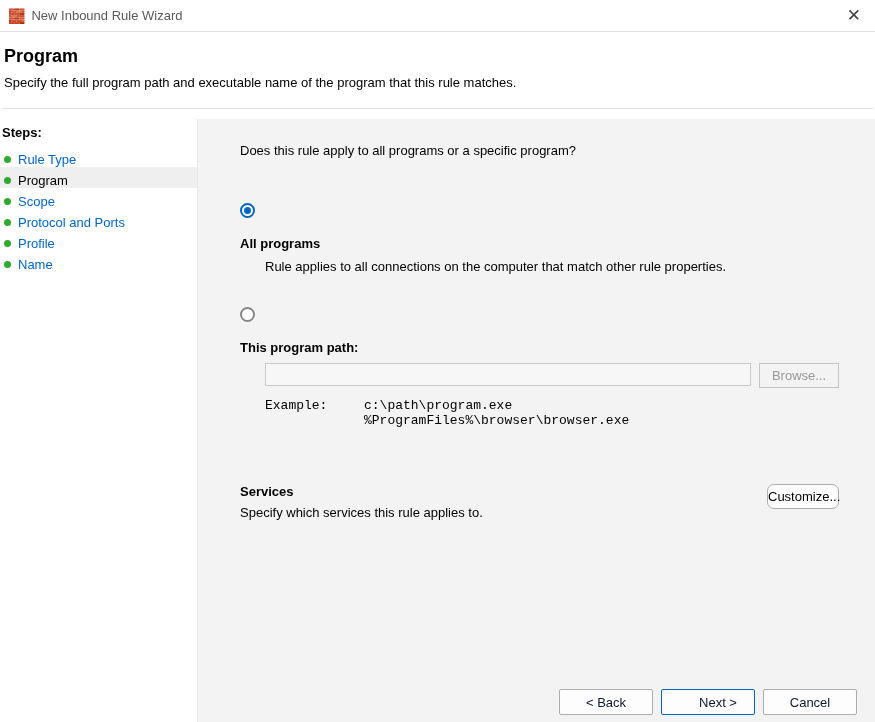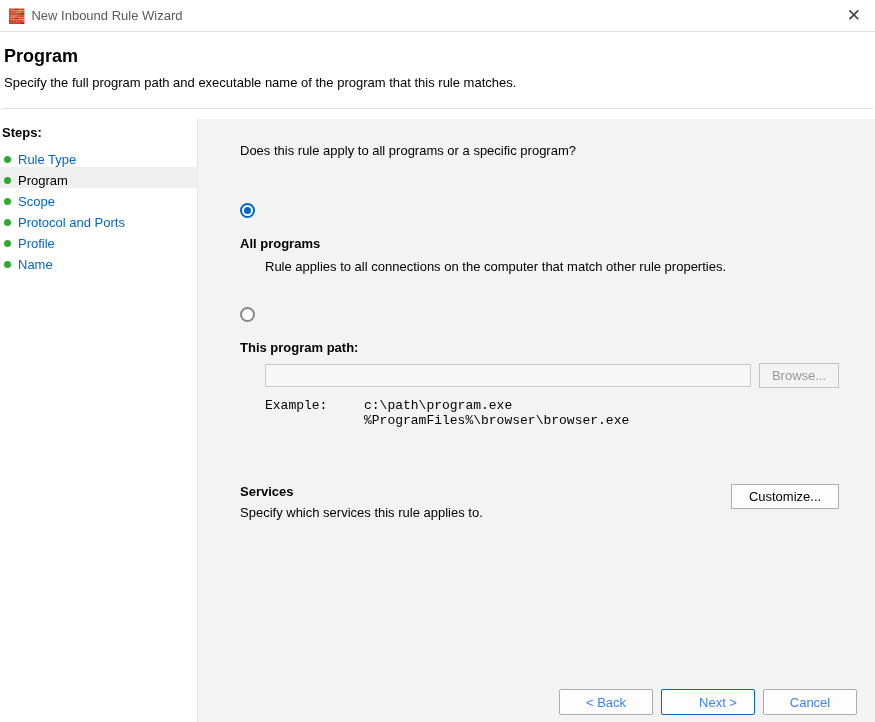--- a/index.html
+++ b/index.html
@@ -102,21 +102,21 @@
     .radio.selected::after {
       content: ""; width: 7px; height: 7px; border-radius: 50%;
       background: #0067c0;
     }
     .option-label { font-weight: 700; color: #000; }
     .option-desc {
       font-size: 13px; color: #000;
       margin-left: 25px; margin-bottom: 32px;
     }
     .path-block { margin-left: 25px; margin-top: 6px; }
-    .path-row { display: flex; gap: 8px; align-items: center; margin-bottom: 10px;}
+    .path-row { display: flex; gap: 8px; margin-bottom: 10px;}
     .path-input {
       flex: 1; height: 23px;
       border: 1px solid #c8c8c8; background: #fafafa;
       font-size: 13px; padding: 0 4px;
       color: #888;
     }
     .path-input:disabled { background: #f7f7f7; color:#aaa;}
     .browse-btn {
       width: 80px; height: 25px;
       border: 1px solid #c4c4c4; background: #f3f3f3;
@@ -124,35 +124,35 @@
       cursor: default;
     }
     .example-row { display: flex; gap: 34px; font-size: 13px; font-family: Liberation Mono, monospace; }
     .example-label { width: 65px; flex-shrink:0;}
     .example-paths { white-space: pre-line; }
     .services-block { margin-top: 56px; display: flex; justify-content: space-between; align-items: flex-start;}
     .services-left {}
     .services-heading { font-weight: 700; font-size: 13px; margin-bottom: 6px;}
     .services-sub { font-size: 13px; }
     .customize-btn {
-      width: 108px; height: 25px;
+      width: 72px; height: 25px;
       border: 1px solid #adadad; background: #fdfdfd;
       font-size: 13px; color: #000;
-      border-radius: 0;
+      border-radius: 7px;
       cursor: pointer;
     }
     .footer {
       display: flex; justify-content: flex-end; gap: 8px;
       padding: 14px 18px 14px 0;
       background: #f3f3f3;
     }
     .footer button {
       width: 94px; height: 26px;
       border: 1px solid #adadad; background: #fdfdfd;
-      font-size: 13px; color: #3b82f6; border-radius: 2px;
+      font-size: 13px; color: #0f172a; border-radius: 2px;
       cursor: pointer;
     }
     .footer button.primary { border: 1px solid #0067c0; padding-left: 20px; }
   </style>
 </head>
 <body>
 
 <div class="titlebar">
   <div class="titlebar-left">
     <span class="app-icon">🧱</span>

